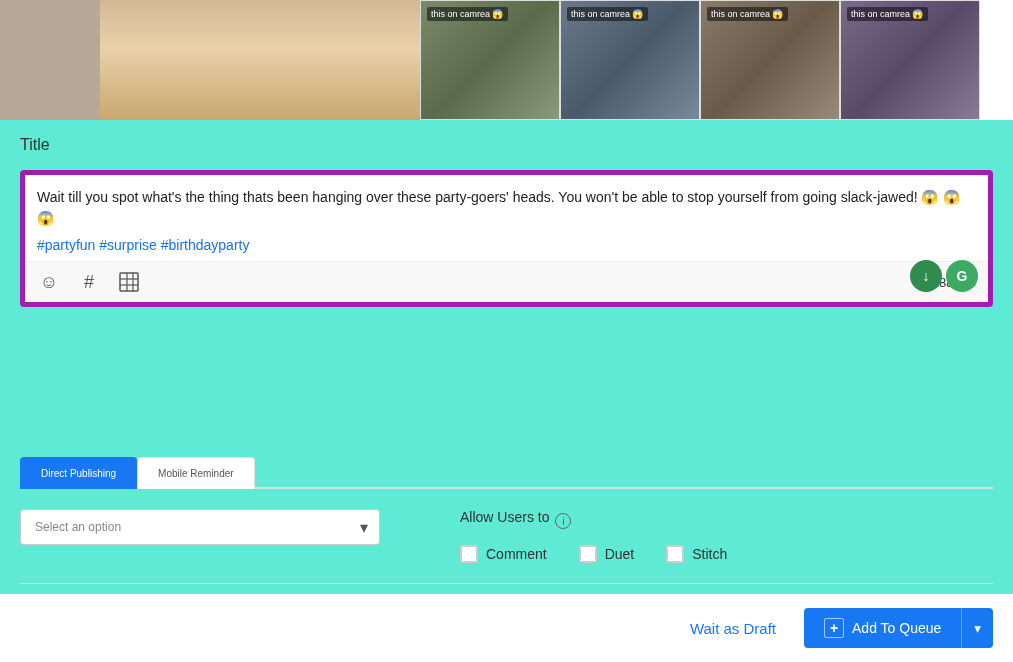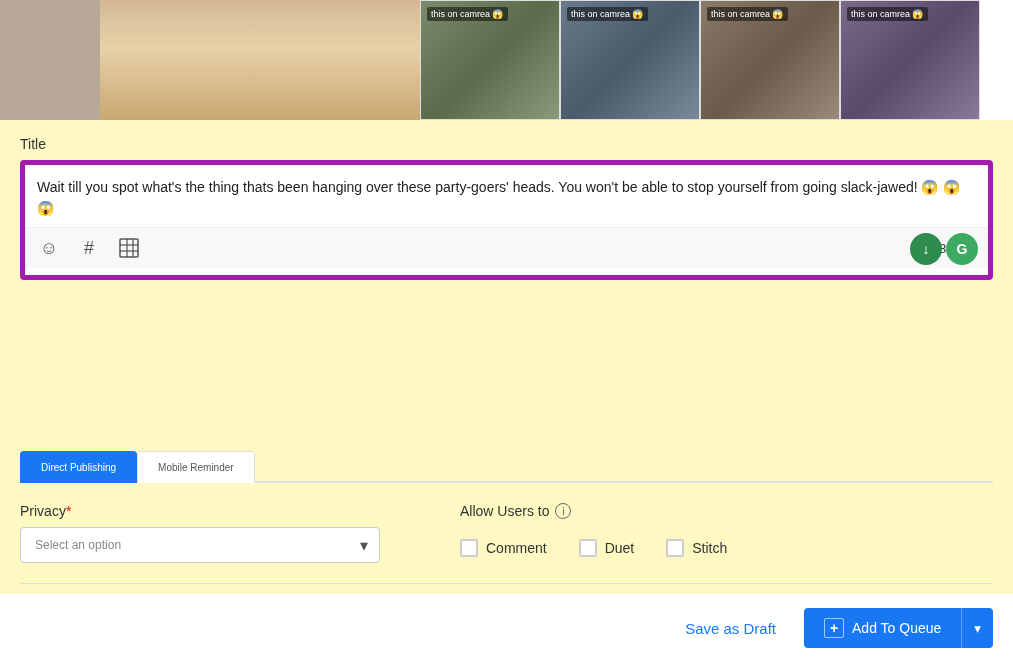--- a/index.html
+++ b/index.html
@@ -6,21 +6,21 @@
     body {
       font-family: -apple-system, BlinkMacSystemFont, 'Segoe UI', sans-serif;
       background: #f0f2f5;
       width: 1013px;
       min-height: 662px;
       overflow: hidden;
       position: relative;
     }
 
     .page-wrapper {
-      background: #fef9c3;
+      background: #5eead4;
       width: 1013px;
       min-height: 662px;
       display: flex;
       flex-direction: column;
     }
 
     
     .media-section {
       display: flex;
       gap: 0;
@@ -102,24 +102,24 @@
     .thumb3 { background: linear-gradient(135deg, #8a7a6a 0%, #6a5a4a 50%, #9a8a7a 100%); }
     .thumb4 { background: linear-gradient(135deg, #7a6a8a 0%, #5a4a6a 50%, #8a7a9a 100%); }
 
     
     .main-content {
       padding: 16px 20px;
       flex: 1;
     }
 
     .title-label {
-      font-size: 14px;
+      font-size: 16px;
       font-weight: 500;
       color: #333;
-      margin-bottom: 8px;
+      margin-bottom: 16px;
     }
 
     .text-editor-wrapper {
       border: 5px solid #a21caf;
       border-radius: 4px;
       background: #fff;
       padding: 12px;
       min-height: 120px;
       position: relative;
     }
@@ -300,20 +300,21 @@
       pointer-events: none;
       font-size: 16px;
     }
 
     .allow-users-group {
       flex: 1;
     }
 
     .allow-label-row {
       display: flex;
+      align-items: center;
       gap: 6px;
       margin-bottom: 12px;
     }
 
     .info-icon {
       width: 16px;
       height: 16px;
       border-radius: 50%;
       border: 1px solid #666;
       display: flex;
@@ -455,20 +456,21 @@
         <div class="overlay-text">this on camrea 😱</div>
       </div>
     </div>
   </div>
 
   <div class="main-content">
     <div class="title-label">Title</div>
 
     <div class="text-editor-wrapper">
       <div class="text-content" contenteditable="true" style="">Wait till you spot what's the thing thats been hanging over these party-goers' heads. You won't be able to stop yourself from going slack-jawed! 😱 😱 😱</div>
+      <div class="hashtag-line" contenteditable="true" style="">#partyfun #surprise #birthdayparty</div>
 
       <div class="grammar-buttons">
         <button class="grammar-btn grammar-btn-green">↓</button>
         <button class="grammar-btn grammar-btn-green2">G</button>
       </div>
 
       <div class="toolbar-row">
         <div class="toolbar-icons">
           <span class="toolbar-icon">☺</span>
           <span class="toolbar-icon">#</span>
@@ -496,23 +498,20 @@
   <div class="tabs-section">
     <div class="tabs-container">
       <button class="tab active">Direct Publishing</button>
       <button class="tab inactive">Mobile Reminder</button>
     </div>
   </div>
 
   <div class="form-section">
 
     <div class="privacy-group">
-      <div class="field-label">
-        <span>Privacy</span><span class="required-star">*</span>
-      </div>
       <div class="select-wrapper">
         <select class="select-input">
           <option value="">Select an option</option>
           <option value="public">Public</option>
           <option value="friends">Friends</option>
           <option value="private">Only Me</option>
         </select>
         <span class="select-arrow">▾</span>
       </div>
     </div>
@@ -535,21 +534,21 @@
           <div class="checkbox-box"></div>
           <span class="checkbox-label">Stitch</span>
         </label>
       </div>
     </div>
   </div>
 
   <div class="divider"></div>
 
   <div class="footer-section">
-    <button class="save-draft-btn">Save as Draft</button>
+    <button class="save-draft-btn">Wait as Draft</button>
     <div class="add-queue-group">
       <button class="add-queue-btn">
         <div class="plus-icon-box">+</div>
         <span>Add To Queue</span>
       </button>
       <button class="add-queue-dropdown">
         <span>▾</span>
       </button>
     </div>
   </div>

